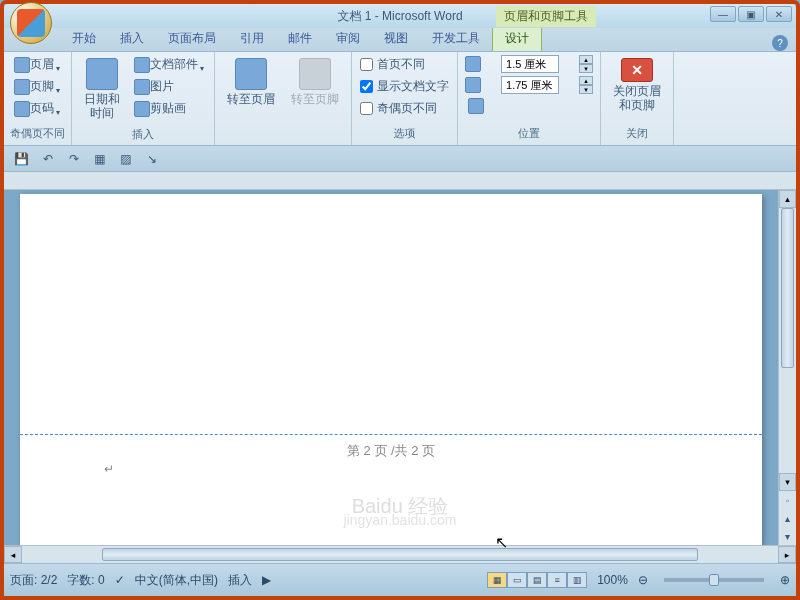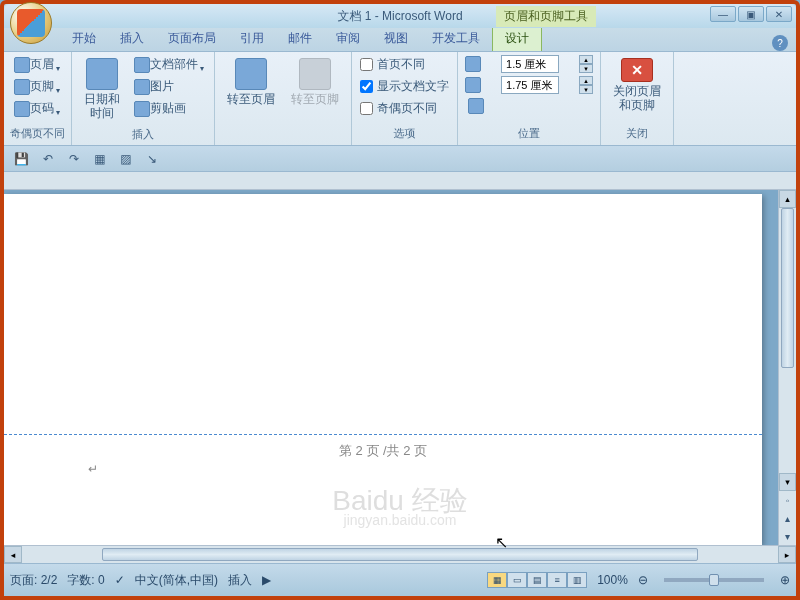--- a/index.html
+++ b/index.html
@@ -30,40 +30,40 @@
 .chk input{width:13px;height:13px}
 .spinner{display:flex;align-items:center;gap:20px;padding:1px}
 .spinner input{width:58px;height:18px;border:1px solid #8aa8c0;padding:0 4px;font-size:11px}
 .spin-btns{display:flex;flex-direction:column}
 .spin-btn{width:14px;height:9px;background:#d0e0ec;border:1px solid #8aa8c0;font-size:7px;line-height:7px;text-align:center}
 .close-icon{width:32px;height:24px;background:#d85040;border:1px solid #a83020;border-radius:3px;display:flex;align-items:center;justify-content:center;color:#fff;font-weight:bold;font-size:14px}
 .qat{height:26px;background:linear-gradient(to bottom,#c4daea,#b4cee0);display:flex;align-items:center;padding:0 8px;gap:6px;border-bottom:1px solid #9ab8d0}
 .qat-btn{width:20px;height:20px;display:flex;align-items:center;justify-content:center;color:#3a5a7a;cursor:pointer}
 .ruler-area{height:18px;background:#d8e4ec;border-bottom:1px solid #b0c0d0}
 .doc-area{flex:1;background:#7da8c8;display:flex;position:relative;overflow:hidden}
-.page{background:#fff;margin:4px 16px 0 0;flex:1;box-shadow:2px 2px 6px rgba(0,0,0,0.3);position:relative}
+.page{background:#fff;margin:4px 16px 0 16px;flex:1;box-shadow:2px 2px 6px rgba(0,0,0,0.3);position:relative}
 .header-zone{position:absolute;top:240px;left:0;right:0;border-top:1px dashed #4a8ad0}
 .footer-text{position:absolute;top:248px;left:0;right:0;text-align:center;color:#888;font-size:13px}
 .para-mark{position:absolute;top:268px;left:84px;color:#888;font-size:12px}
 .vscroll{width:18px;background:#d8e4ec;border-left:1px solid #b0c0d0;display:flex;flex-direction:column}
 .vscroll-btn{height:18px;background:#c8d8e4;border:1px solid #a0b8c8;display:flex;align-items:center;justify-content:center;font-size:9px}
 .vscroll-track{flex:1;background:#d8e4ec;position:relative}
 .vscroll-thumb{position:absolute;top:0;left:2px;right:2px;height:160px;background:linear-gradient(to right,#c0d4e4,#e0ecf4,#c0d4e4);border:1px solid #90a8c0;border-radius:2px}
 .vscroll-extra{height:18px;display:flex;align-items:center;justify-content:center;font-size:10px;color:#3a5a7a}
 .hscroll{height:18px;background:#d8e4ec;display:flex;border-top:1px solid #b0c0d0}
 .hscroll-track{flex:1;position:relative}
 .hscroll-thumb{position:absolute;left:80px;right:80px;top:2px;bottom:2px;background:linear-gradient(to bottom,#c0d4e4,#e0ecf4,#c0d4e4);border:1px solid #90a8c0;border-radius:2px}
 .statusbar{height:22px;background:linear-gradient(to bottom,#c4daea,#a8c8dc);display:flex;align-items:center;padding:16px 6px;gap:10px;color:#2a4a6a;border-top:1px solid #9ab8d0}
 .status-item{display:flex;align-items:center;gap:4px}
 .view-btns{display:flex;margin-left:auto}
 .view-btn{width:20px;height:16px;border:1px solid #7aa0c0;background:#d0e0ec;display:flex;align-items:center;justify-content:center;font-size:9px}
 .view-btn.active{background:#f8d880}
 .zoom-slider{width:100px;height:4px;background:#90a8c0;position:relative;margin:0 6px}
 .zoom-thumb{width:10px;height:12px;background:#d0e0ec;border:1px solid #7090b0;position:absolute;left:45px;top:-4px;border-radius:2px}
-.watermark{position:absolute;bottom:80px;left:50%;transform:translateX(-50%);color:rgba(200,200,200,0.6);font-size:28px;pointer-events:none}
+.watermark{position:absolute;bottom:80px;left:50%;transform:translateX(-50%);color:rgba(200,200,200,0.6);font-size:20px;pointer-events:none}
 .watermark2{position:absolute;bottom:72px;left:50%;transform:translateX(-50%);color:rgba(200,200,200,0.5);font-size:14px;pointer-events:none}
 .cursor{position:absolute;bottom:48px;left:495px;font-size:16px;color:#000;pointer-events:none}
 </style>
 </head>
 <body>
 
 <div class="window">
 
   <div class="titlebar">
     <div class="office-btn">

